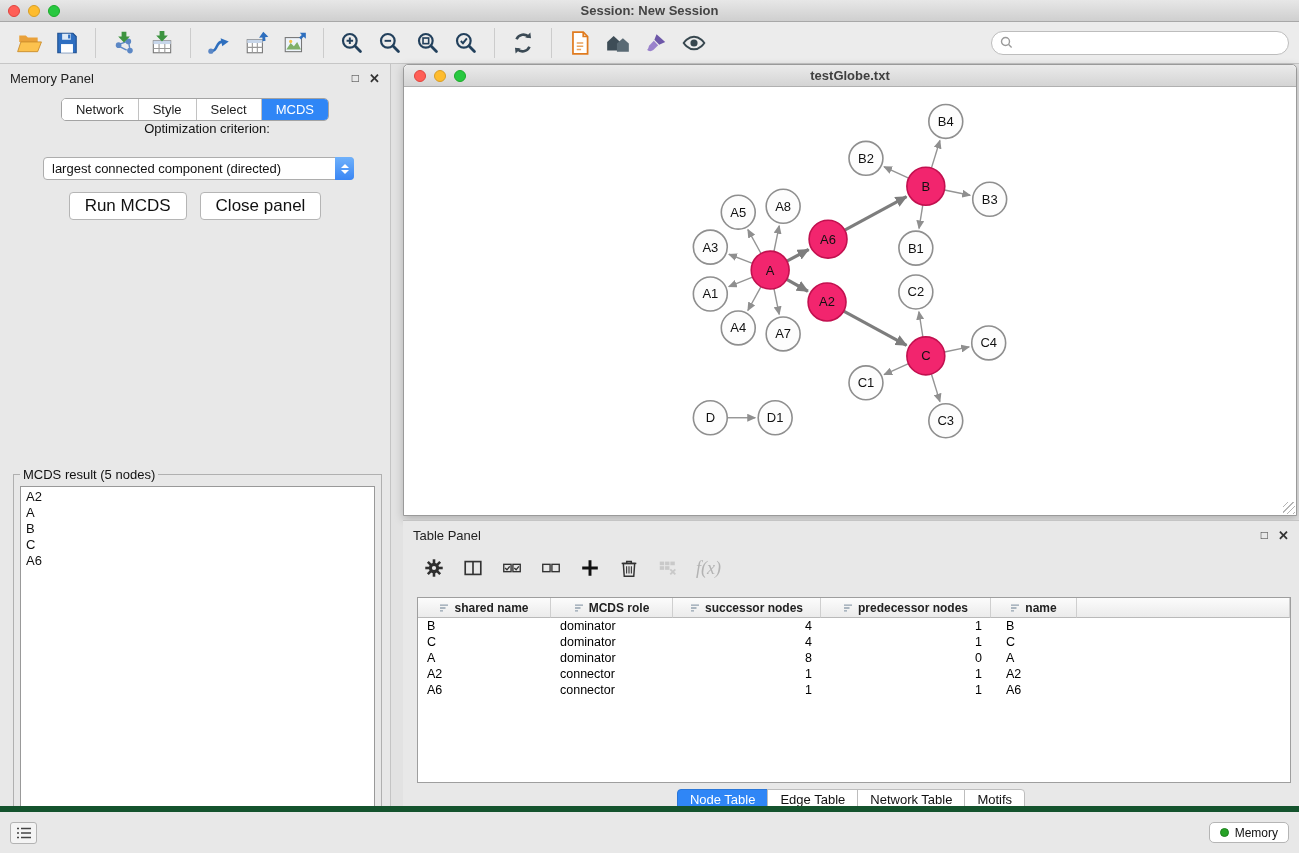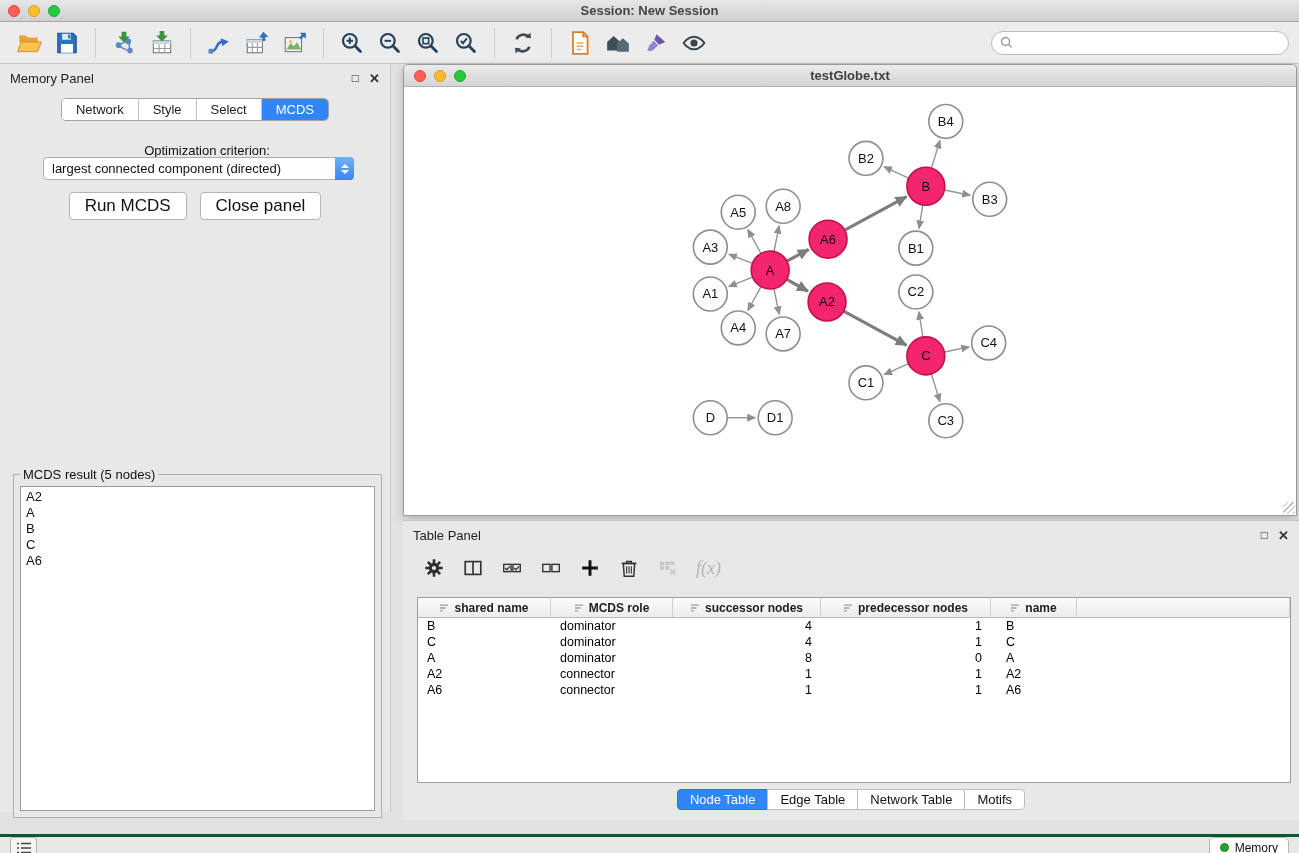--- a/index.html
+++ b/index.html
@@ -42,21 +42,21 @@
   .panel-head .spring{flex:1;}
   .ph-ic{font-size:12px;color:#333;margin-left:10px;line-height:1;}
   .ph-ic.x{font-weight:700;font-size:13px;}
 
   .seg-tabs{display:flex;justify-content:center;margin-top:6px;}
   .seg-tabs .wrap{display:inline-flex;border:1px solid #a3a3a3;border-radius:5px;overflow:hidden;background:#fff;}
   .seg{padding:3px 14px;font-size:13px;color:#222;background:#fff;border-right:1px solid #c2c2c2;}
   .seg:last-child{border-right:none;}
   .seg.active{background:var(--accent);color:#fff;}
 
-  .opt-label{margin-top:22px;text-align:center;font-size:13px;color:#111;padding-left:24px;}
+  .opt-label{text-align:center;font-size:13px;color:#111;padding-left:24px;}
   .dropdown{position:absolute;left:43px;top:93px;width:311px;height:23px;background:#fff;
     border:1px solid #adadad;border-radius:4px;display:flex;align-items:center;}
   .dd-text{flex:1;font-size:13px;padding-left:8px;color:#111;white-space:nowrap;overflow:hidden;}
   .dd-btn{width:19px;height:23px;margin-right:-1px;border-radius:0 4px 4px 0;
     background:linear-gradient(#6fb1fb,#3a86f4);display:flex;flex-direction:column;align-items:center;justify-content:center;gap:2px;}
   .dd-btn i{display:block;width:0;height:0;border-left:4px solid transparent;border-right:4px solid transparent;}
   .dd-btn .up{border-bottom:4px solid #fff;}
   .dd-btn .dn{border-top:4px solid #fff;}
 
   .btn-row{position:absolute;left:0;top:128px;width:100%;display:flex;justify-content:center;gap:13px;}
@@ -106,22 +106,22 @@
   .td.c2,.td.c3{text-align:right;padding-right:9px;padding-left:0;}
   .td.c4{padding-left:15px;}
 
   .bottom-tabs{position:absolute;left:0;right:0;top:268px;display:flex;justify-content:center;}
   .btab{padding:2px 12px;font-size:13px;background:#fff;border:1px solid #bdbdbd;color:#111;margin-left:-1px;}
   .btab:first-child{border-radius:4px 0 0 4px;margin-left:0;}
   .btab:last-child{border-radius:0 4px 4px 0;}
   .btab.active{background:var(--accent);color:#fff;border-color:#2a76d8;}
 
   
-  .statusbar{position:absolute;left:0;right:0;bottom:0;height:19px;background:#e8e8e8;
-    border-top:3px solid #14532d;display:flex;padding:0 10px;}
+  .statusbar{position:absolute;left:0;right:0;bottom:0;height:47px;background:#e8e8e8;
+    border-top:6px solid #14532d;display:flex;align-items:center;padding:0 10px;}
   .status-list-btn{width:27px;height:22px;border:1px solid #b3b3b3;border-radius:3px;background:#f4f4f4;
     display:flex;align-items:center;justify-content:center;}
   .memory-btn{margin-left:auto;height:21px;border:1px solid #b5b5b5;border-radius:5px;background:#fff;
     display:flex;align-items:center;gap:6px;padding:0 10px;font-size:12px;color:#111;}
   .mem-dot{width:9px;height:9px;border-radius:50%;background:#27a327;border:1px solid #1d801d;}
 </style>
 </head>
 <body>
 
 <div id="app">

